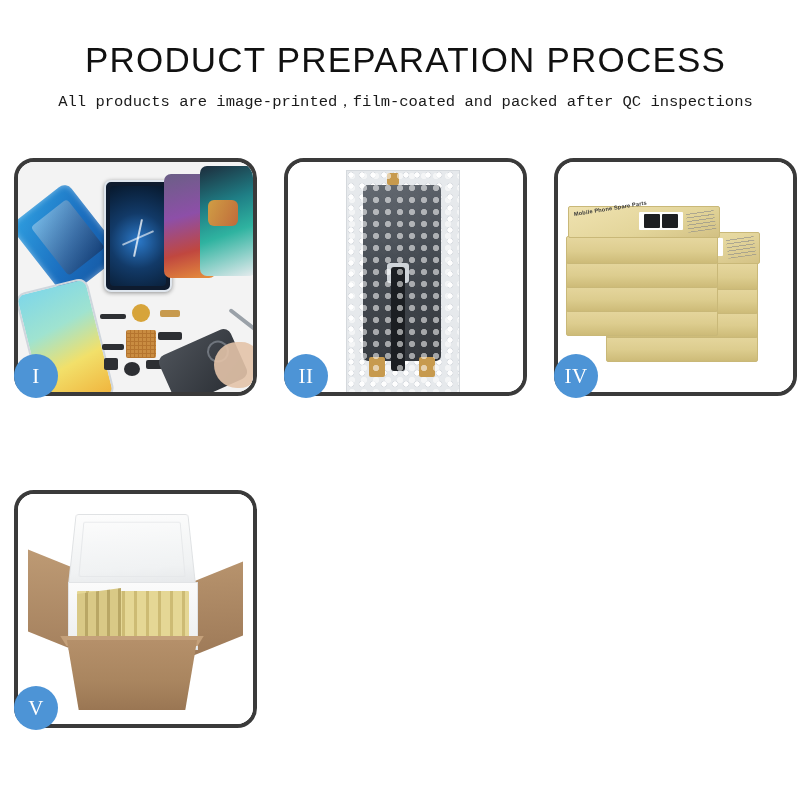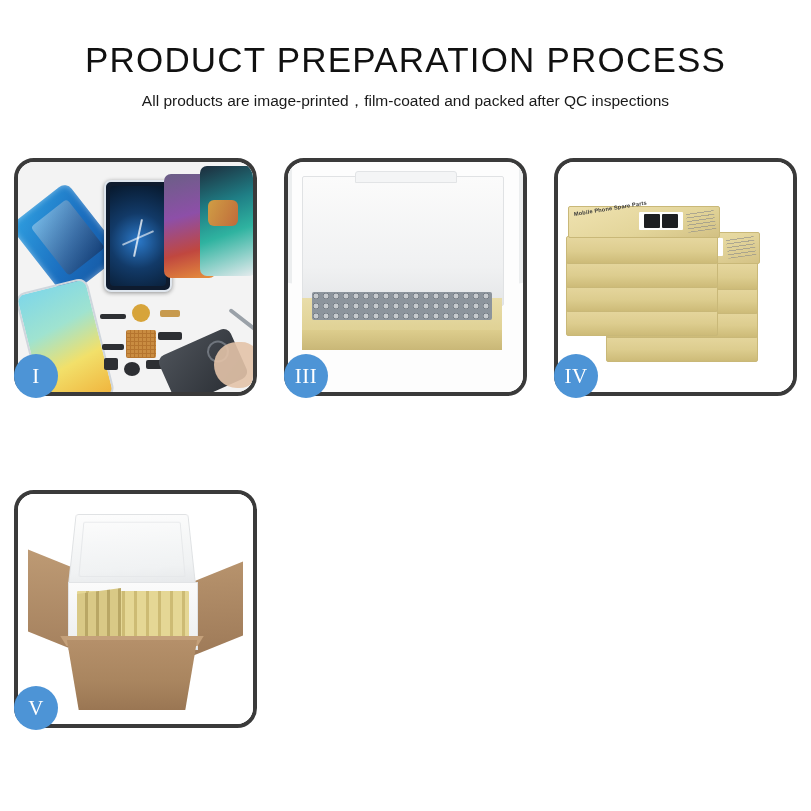--- a/index.html
+++ b/index.html
@@ -11,21 +11,21 @@
   .page{width:811px;height:811px;position:relative;}
 
   
   .header{padding-top:42px;text-align:center;}
   .title{
     font-size:35px;letter-spacing:1.2px;color:#111111;
     font-weight:500;line-height:1.05;white-space:nowrap;
   }
   .subtitle{
     margin-top:12px;font-size:15.5px;color:#1a1a1a;
-    font-weight:400;white-space:nowrap;
+    font-weight:400;white-space:nowrap;font-family:Liberation Mono, monospace;
   }
 
   
   .grid{
     position:absolute;left:14px;top:158px;
     width:783px;height:572px;
     display:grid;
     grid-template-columns:repeat(3,243px);
     grid-template-rows:repeat(2,238px);
     column-gap:27px;row-gap:94px;
@@ -345,37 +345,37 @@
             <div class="pt" style="left:62px;top:32px;width:24px;height:8px;"></div>
             <div class="backplate"></div>
             <div class="tweezer"></div>
             <div class="hand"></div>
           </div>
         </div>
       </div>
       <div class="badge">I</div>
     </div>
 
-
     <div class="card">
       <div class="card-inner">
-        <div class="p3">
-          <div class="lid3-wing-l"></div>
-          <div class="lid3-wing-r"></div>
-          <div class="lid3">
-            <div class="lid3-tab"></div>
-          </div>
-          <div class="tray3">
-            <div class="tray3-inner"></div>
-            <div class="tray3-face"></div>
+        <div class="p2">
+          <div class="bw-bag">
+            <div class="lcd"></div>
+            <div class="flex-pad"></div>
+            <div class="flex"></div>
+            <div class="conn a"></div>
+            <div class="conn b"></div>
+            <div class="conn c"></div>
+            <div class="bw-overlay"></div>
           </div>
         </div>
       </div>
-      <div class="badge">III</div>
+      <div class="badge">II</div>
     </div>
+
 
     <div class="card">
       <div class="card-inner">
         <div class="p4">
           <div class="stack">
             <div class="bx r1"></div>
             <div class="bx r2"></div>
             <div class="bx r3"></div>
             <div class="bx r4"></div>
             <div class="bx top2">

